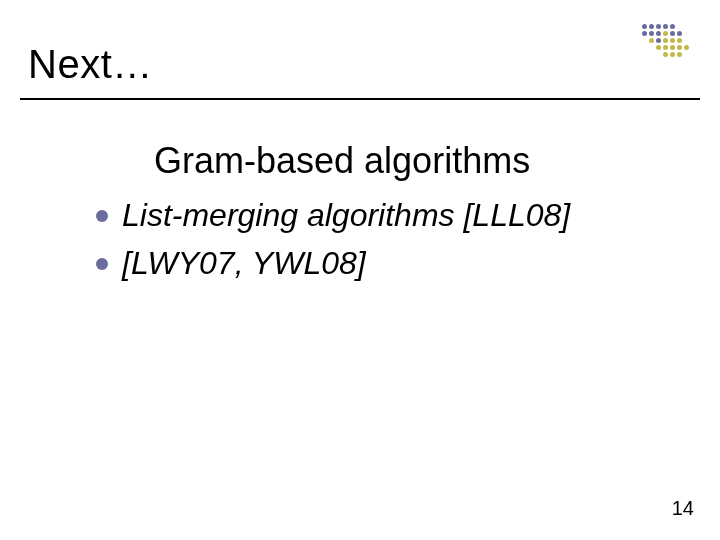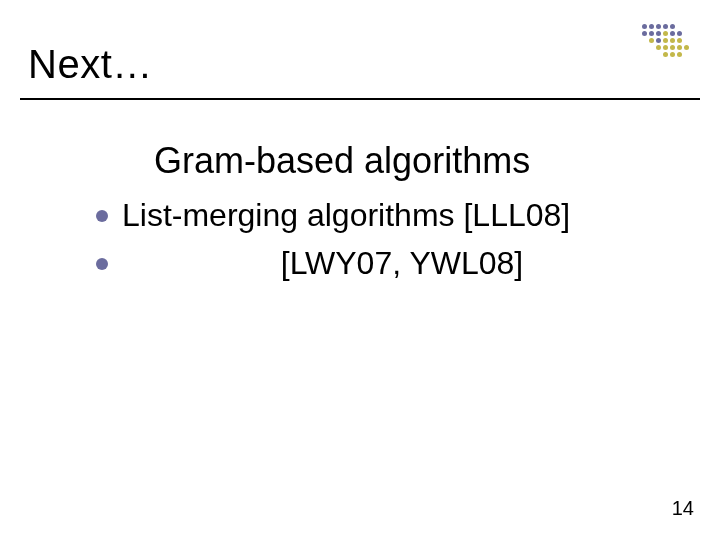--- a/index.html
+++ b/index.html
@@ -58,38 +58,38 @@
     font-weight: 400;
     margin-left: 32px;
   }
   .bullets {
     position: absolute;
     left: 96px;
     right: 38px;
     top: 192px;
     font-size: 32px;
     line-height: 1.45;
+    font-style: italic;
   }
   .bullet-line {
     position: relative;
     padding-left: 26px;
     margin-bottom: 2px;
   }
   .bullet-dot {
     position: absolute;
     left: 0;
     top: 0.56em;
     width: 12px;
     height: 12px;
     border-radius: 50%;
     background: #6b6c9e;
   }
   .continuation {
     margin-left: 26px;
-    text-align: center;
   }
   .pagenum {
     position: absolute;
     right: 26px;
     bottom: 20px;
     font-size: 20px;
   }
 </style>
 </head>
 <body>

